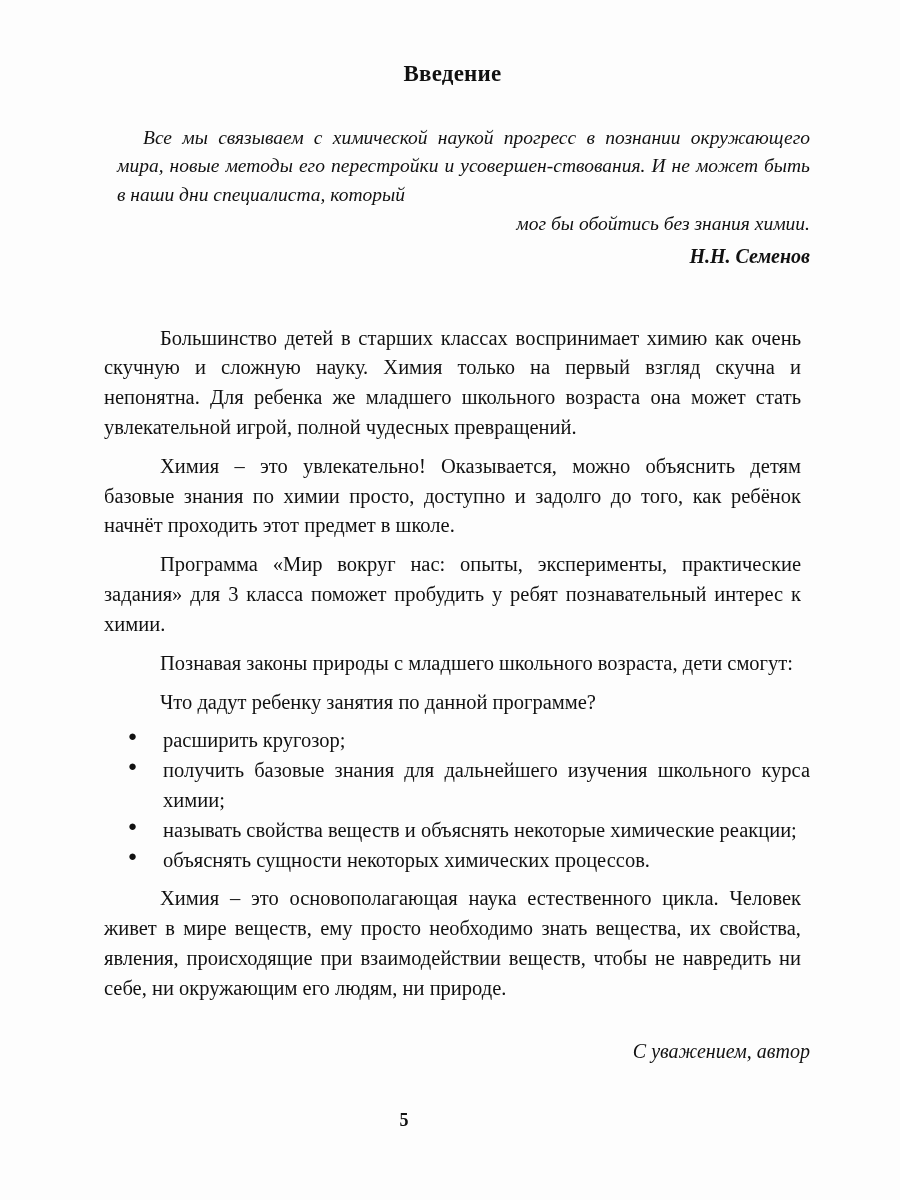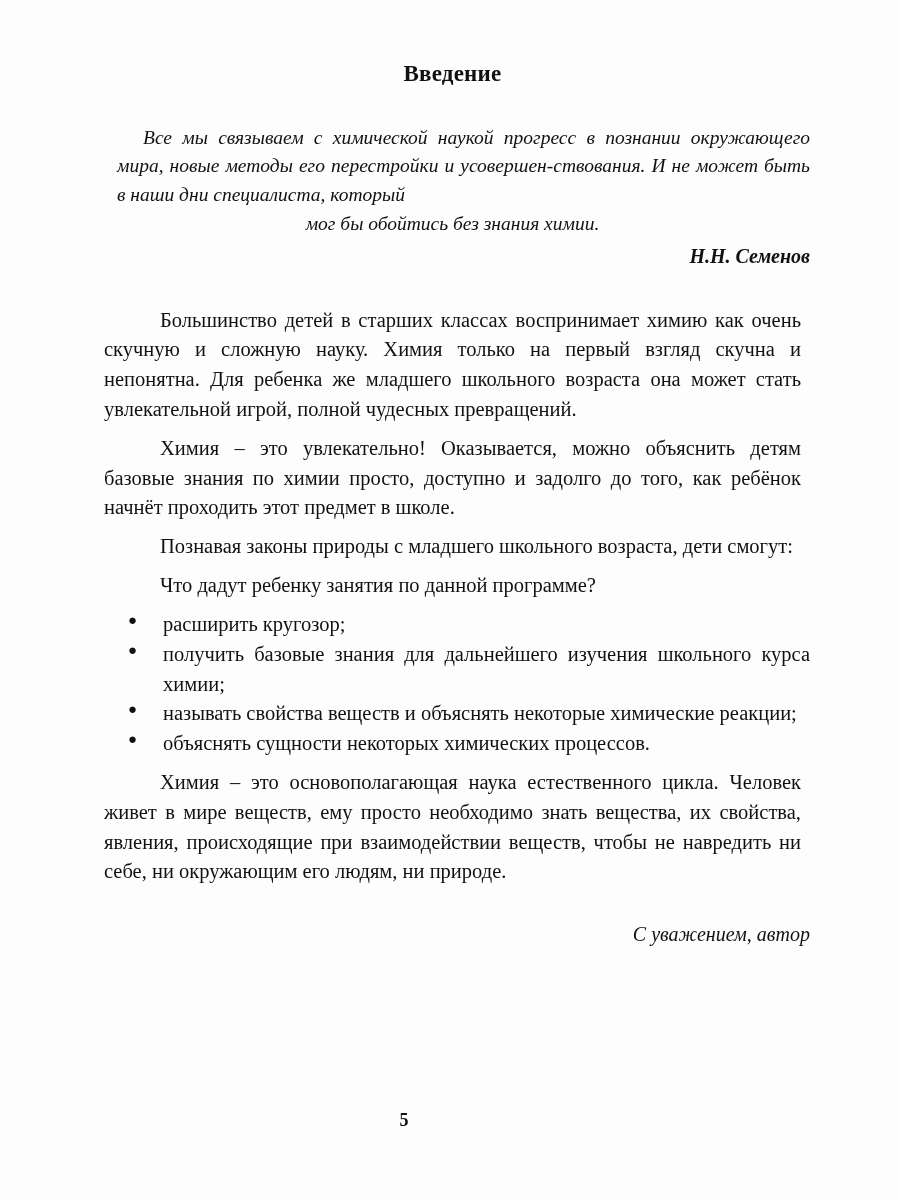--- a/index.html
+++ b/index.html
@@ -33,34 +33,34 @@
     font-size: 23px;
     font-weight: bold;
     text-align: center;
     letter-spacing: 0.2px;
     margin: 0 0 36px 0;
     line-height: 1.2;
   }
 
   
   .epigraph {
-    margin: 0 0 34px 0;
+    margin: 0 0 52px 0;
     font-style: italic;
     font-size: 19.5px;
     line-height: 1.47;
   }
   .epigraph-text {
     margin: 0;
     text-align: justify;
     text-indent: 26px;
     padding-left: 22px;
   }
   .epigraph-lastline {
     margin: 0;
-    text-align: center;
+    text-align: right;
   }
   .epigraph-author {
     margin: 4px 0 0 0;
     text-align: right;
     font-style: italic;
     font-size: 20px;
     font-weight: bold;
   }
 
   
@@ -125,20 +125,21 @@
     <div class="epigraph">
       <p class="epigraph-text">Все мы связываем с химической наукой прогресс в познании окружающего мира, новые методы его перестройки и усовершен-ствования. И не может быть в наши дни специалиста, который</p>
       <p class="epigraph-lastline">мог бы обойтись без знания химии.</p>
       <p class="epigraph-author">Н.Н. Семенов</p>
     </div>
 
     <p class="body-par">Большинство детей в старших классах воспринимает химию как очень скучную и сложную науку. Химия только на первый взгляд скучна и непонятна. Для ребенка же младшего школьного возраста она может стать увлекательной игрой, полной чудесных превращений.</p>
 
     <p class="body-par">Химия – это увлекательно! Оказывается, можно объяснить детям базовые знания по химии просто, доступно и задолго до того, как ребёнок начнёт проходить этот предмет в школе.</p>
 
+    <p class="body-par">Программа «Мир вокруг нас: опыты, эксперименты, практические задания» для 3 класса поможет пробудить у ребят познавательный интерес к химии.</p>
 
     <p class="body-par">Познавая законы природы с младшего школьного возраста, дети смогут:</p>
 
     <p class="body-par">Что дадут ребенку занятия по данной программе?</p>
 
     <ul class="bullet-list">
       <li class="bullet-item">
         <span class="bullet-dot">●</span>
         <span>расширить кругозор;</span>
       </li>

